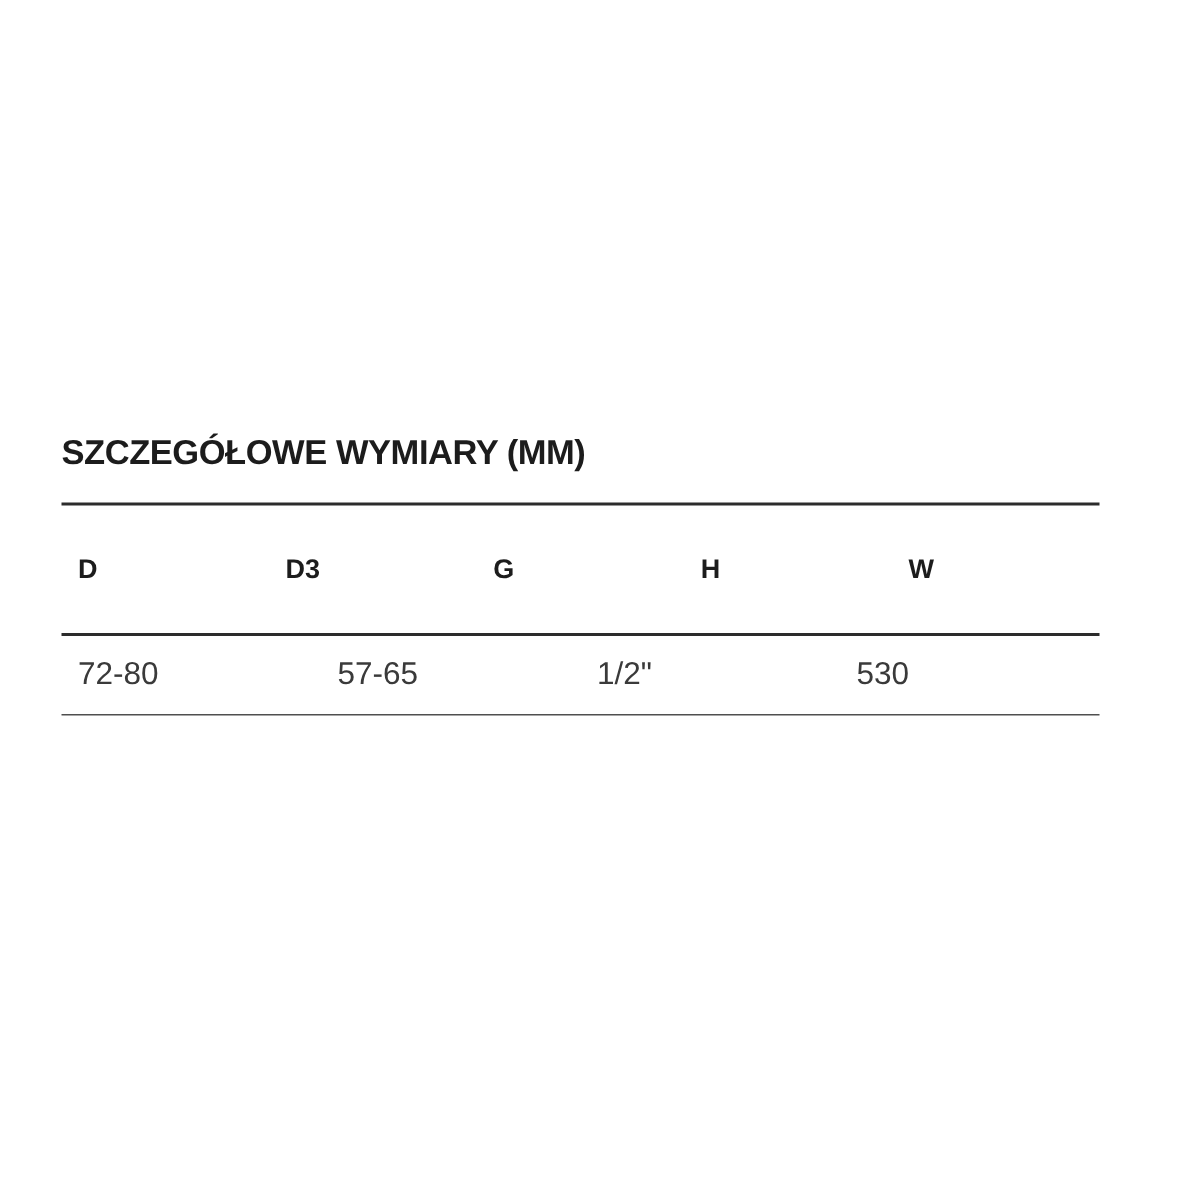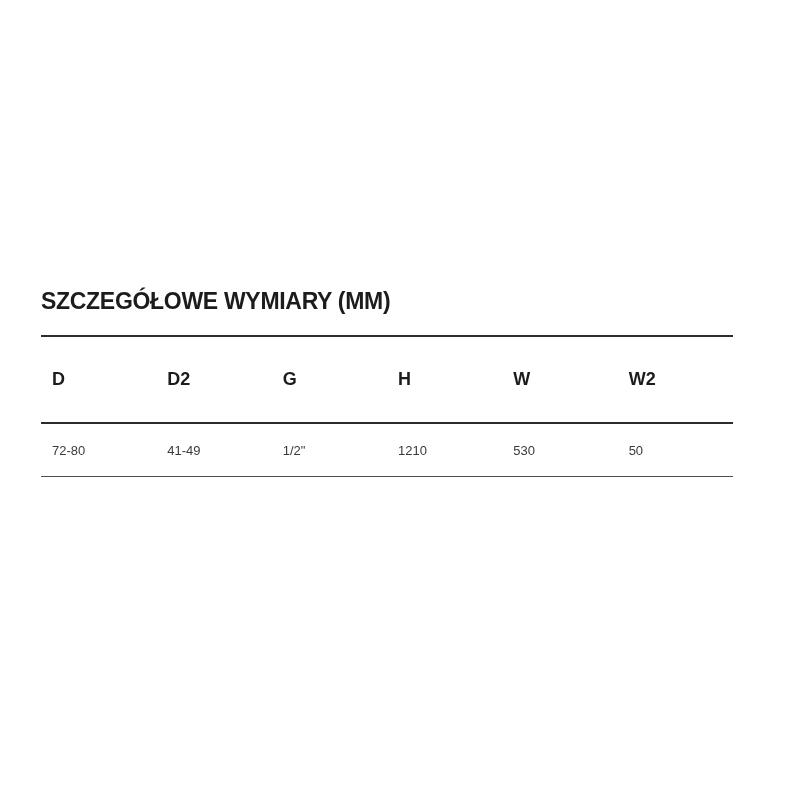--- a/index.html
+++ b/index.html
@@ -55,46 +55,43 @@
     white-space: nowrap;
     overflow: visible;
   }
   .th {
     font-weight: bold;
     font-size: 18px;
     color: #1c1c1c;
   }
   .td {
     font-weight: normal;
-    font-size: 13px;
+    font-size: 21px;
     color: #3a3a3a;
   }
 </style>
 </head>
 <body>
 
 <div id="page-root">
 
   <h2 class="section-title">SZCZEGÓŁOWE WYMIARY (MM)</h2>
 
   <div class="dim-table">
 
     <div class="row header-row">
       <div class="cell th">D</div>
-      <div class="cell th">D2</div>
+      <div class="cell th">D3</div>
       <div class="cell th">G</div>
       <div class="cell th">H</div>
       <div class="cell th">W</div>
-      <div class="cell th">W2</div>
     </div>
 
     <div class="row data-row">
       <div class="cell td">72-80</div>
-      <div class="cell td">41-49</div>
+      <div class="cell td">57-65</div>
       <div class="cell td">1/2"</div>
-      <div class="cell td">1210</div>
       <div class="cell td">530</div>
-      <div class="cell td">50</div>
     </div>
 
   </div>
 
 </div>
 
 </body></html>

